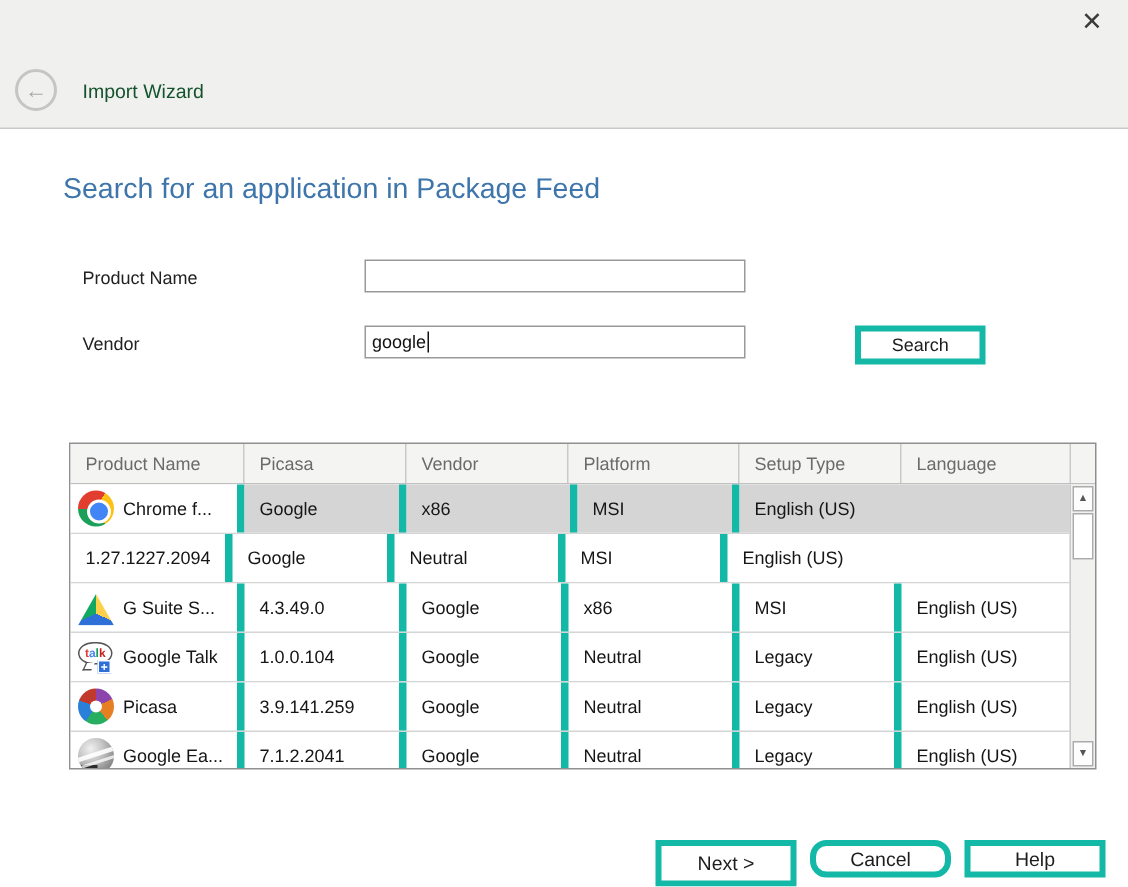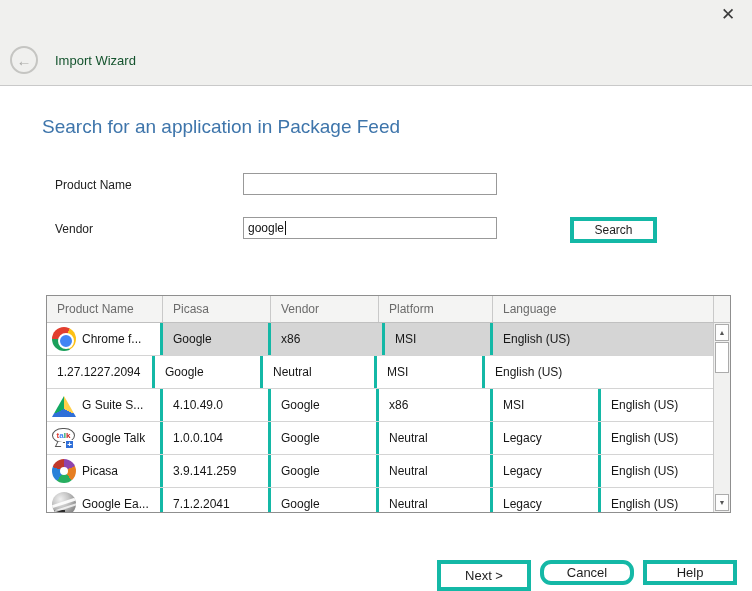--- a/index.html
+++ b/index.html
@@ -69,21 +69,21 @@
   .g-head { display:flex; height:27px; background:#f4f4f3; border-bottom:1px solid #c0c0c0; }
   .g-head .hcell {
     display:flex; align-items:center; padding-left:10px;
     font-size:12px; color:#6b6b6b; border-right:1px solid #c9c9c9;
     overflow:hidden; white-space:nowrap;
   }
   .g-body { position:relative; }
   .row { display:flex; height:33px; border-bottom:1px solid #d4d4d4; background:#fff; cursor:pointer; }
   .cell {
     display:flex; align-items:center; padding-left:10px;
-    font-size:12px; color:#161616; border-right:3px solid #14b8a6;
+    font-size:12px; color:#161616; border-right:5px solid #14b8a6;
     overflow:hidden; white-space:nowrap;
   }
   .row.sel .cell { background:#d5d5d5; }
   .row.sel .cell.first { background:#ffffff; }
   .c0 { width:116px; } .c1 { width:108px; } .c2 { width:108px; }
   .c3 { width:114px; } .c4 { width:108px; } .c5 { flex:1; border-right:none !important; }
   .hspacer { flex:none; width:17px; border-right:none !important; border-left:1px solid #c9c9c9; padding:0 !important; }
   .cell.first { padding-left:5px; gap:6px; }
   .prod-label { overflow:hidden; white-space:nowrap; }
 
@@ -185,20 +185,21 @@
     <span class="caret"></span>
 </div>
 <button class="btn btn-search">Search</button>
 
 <div class="grid">
   <div class="g-head" id="ghead">
       <div class="hcell c0">Product Name</div>
       <div class="hcell c1">Picasa</div>
       <div class="hcell c2">Vendor</div>
       <div class="hcell c3">Platform</div>
+      <div class="hcell c4">Setup Type</div>
       <div class="hcell c5">Language</div>
       <div class="hcell hspacer"></div>
     </div>
   <div class="g-body" id="gbody">
       <div class="row sel">
         <div class="cell c0 first">
           <span class="ic ic-chrome"></span>
           <span class="prod-label">Chrome f...</span>
         </div>
         <div class="cell c2">Google</div>
@@ -211,21 +212,21 @@
         <div class="cell c2">Google</div>
         <div class="cell c3">Neutral</div>
         <div class="cell c4">MSI</div>
         <div class="cell c5">English (US)</div>
       </div>
       <div class="row">
         <div class="cell c0 first">
           <span class="ic ic-drive"></span>
           <span class="prod-label">G Suite S...</span>
         </div>
-        <div class="cell c1">4.10.49.0</div>
+        <div class="cell c1">4.3.49.0</div>
         <div class="cell c2">Google</div>
         <div class="cell c3">x86</div>
         <div class="cell c4">MSI</div>
         <div class="cell c5">English (US)</div>
       </div>
       <div class="row">
         <div class="cell c0 first">
           <span class="ic ic-talk">
             <span class="bubble">
               <span class="lt-t">t</span>

